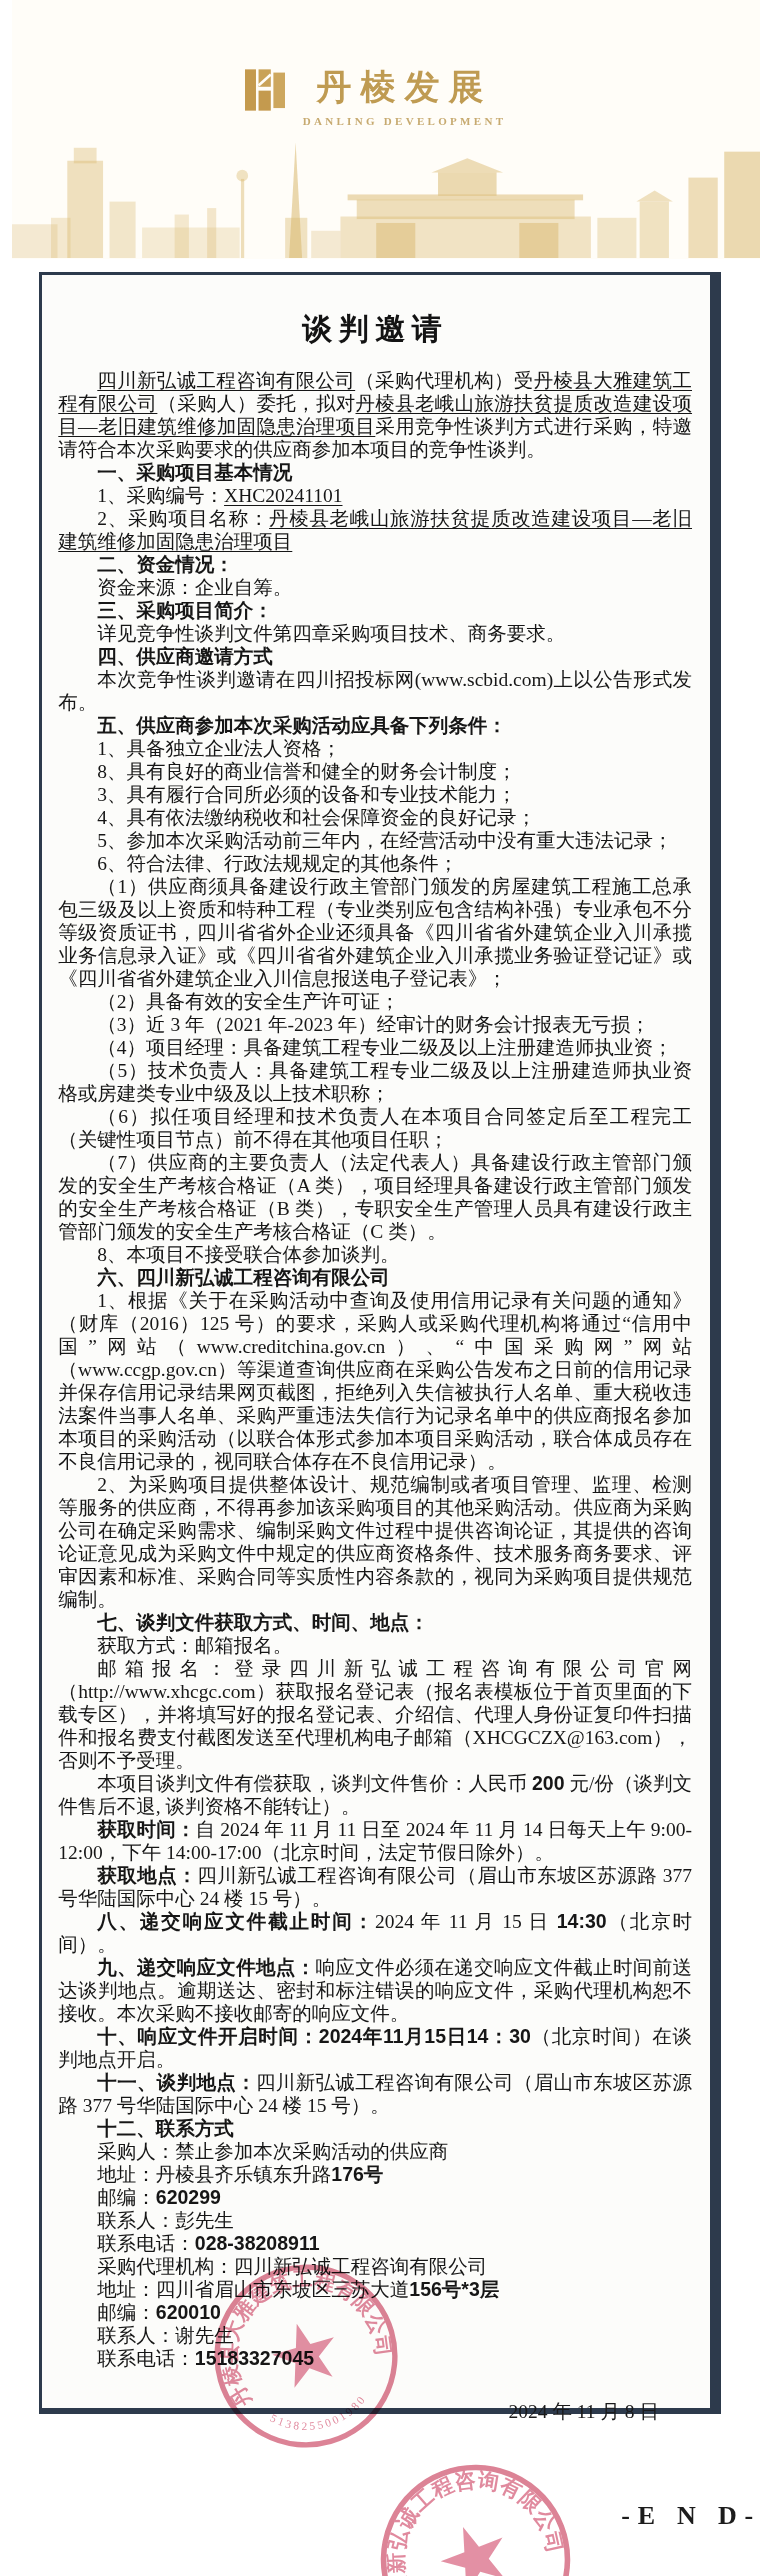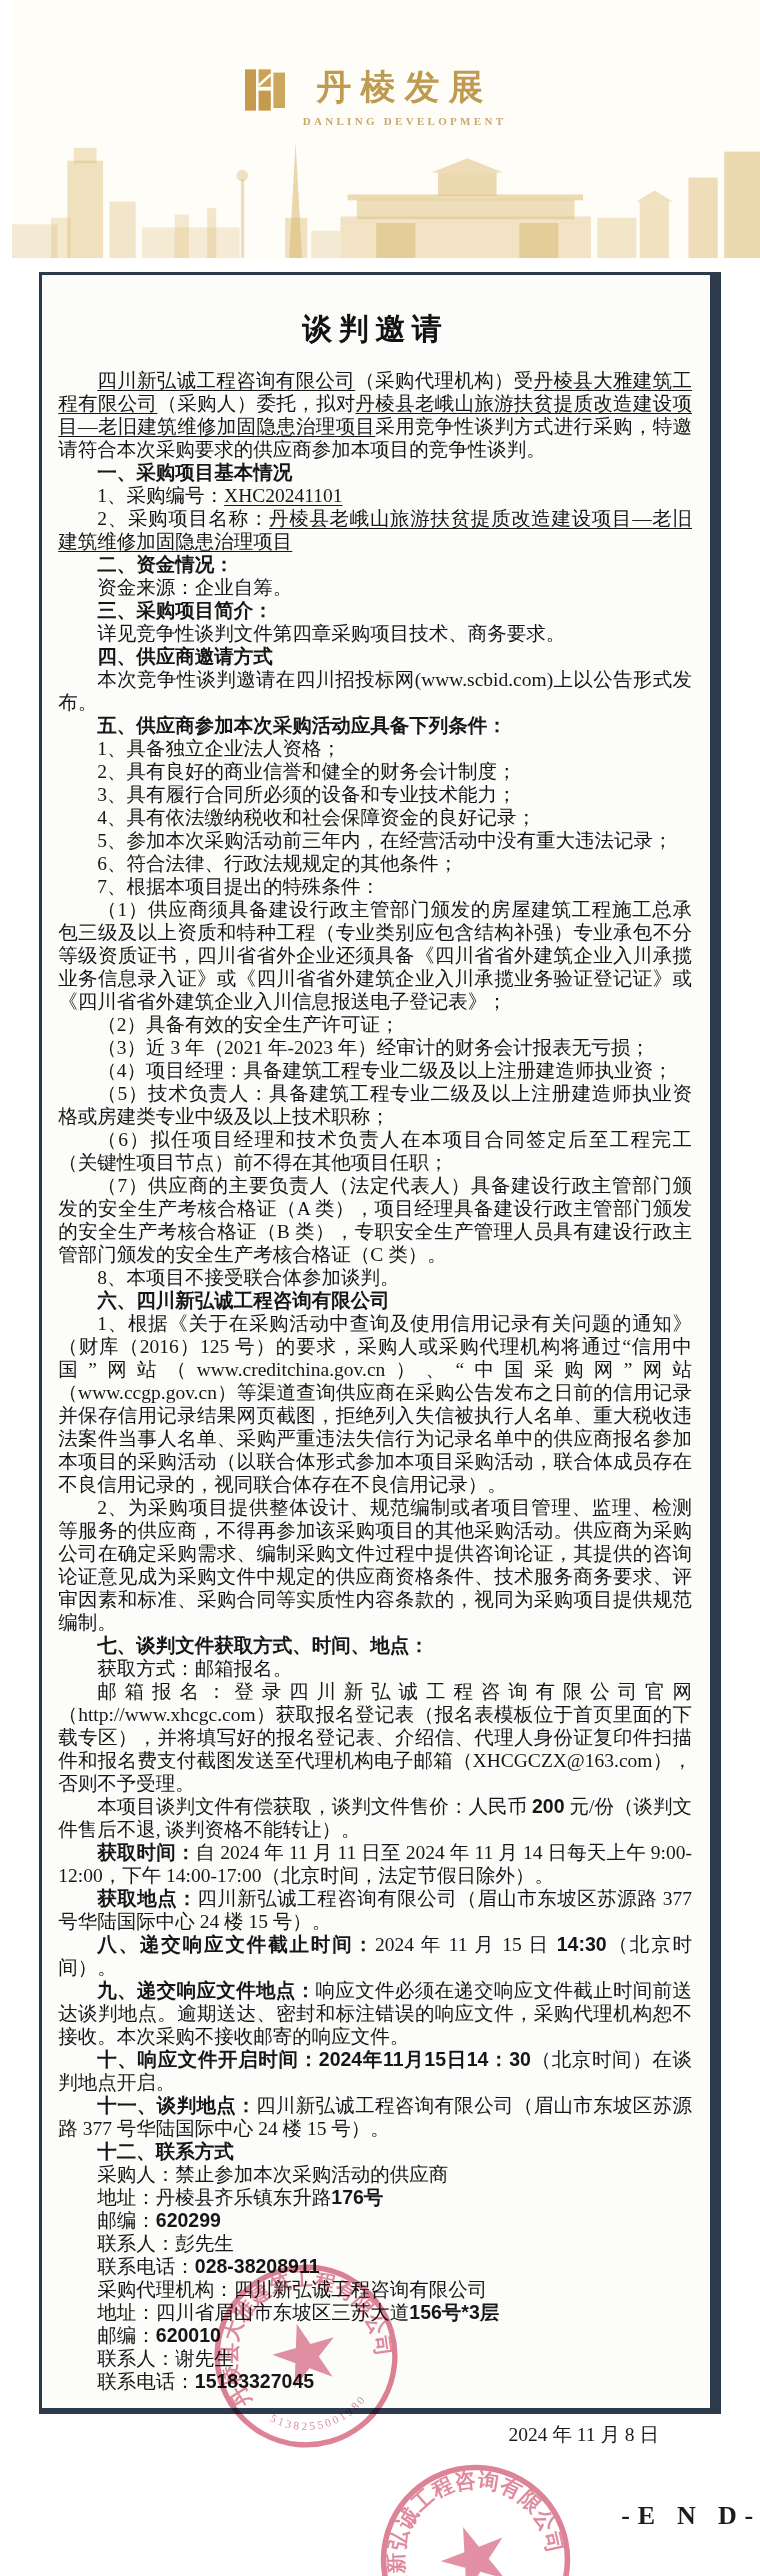--- a/index.html
+++ b/index.html
@@ -95,26 +95,25 @@
         <p class="blk p"><span>1、采购编号：</span><span class="f-u">XHC20241101</span></p>
         <p class="blk p"><span>2、采购项目名称：</span><span class="f-u">丹棱县老峨山旅游扶贫提质改造建设项目—老旧建筑维修加固隐患治理项目</span></p>
         <p class="blk h"><span>二、资金情况：</span></p>
         <p class="blk p"><span>资金来源：企业自筹。</span></p>
         <p class="blk h"><span>三、采购项目简介：</span></p>
         <p class="blk p"><span>详见竞争性谈判文件第四章采购项目技术、商务要求。</span></p>
         <p class="blk h"><span>四、供应商邀请方式</span></p>
         <p class="blk p"><span>本次竞争性谈判邀请在四川招投标网(www.scbid.com)上以公告形式发布。</span></p>
         <p class="blk h"><span>五、供应商参加本次采购活动应具备下列条件：</span></p>
         <p class="blk p"><span>1、具备独立企业法人资格；</span></p>
-        <p class="blk p"><span>2、具有良好的商业信誉和健全的财务会计制度；</span></p>
+        <p class="blk p"><span>8、具有良好的商业信誉和健全的财务会计制度；</span></p>
         <p class="blk p"><span>3、具有履行合同所必须的设备和专业技术能力；</span></p>
         <p class="blk p"><span>4、具有依法缴纳税收和社会保障资金的良好记录；</span></p>
         <p class="blk p"><span>5、参加本次采购活动前三年内，在经营活动中没有重大违法记录；</span></p>
         <p class="blk p"><span>6、符合法律、行政法规规定的其他条件；</span></p>
-        <p class="blk p"><span>7、根据本项目提出的特殊条件：</span></p>
         <p class="blk p"><span>（1）供应商须具备建设行政主管部门颁发的房屋建筑工程施工总承包三级及以上资质和特种工程（专业类别应包含结构补强）专业承包不分等级资质证书，四川省省外企业还须具备《四川省省外建筑企业入川承揽业务信息录入证》或《四川省省外建筑企业入川承揽业务验证登记证》或《四川省省外建筑企业入川信息报送电子登记表》；</span></p>
         <p class="blk p"><span>（2）具备有效的安全生产许可证；</span></p>
         <p class="blk p"><span>（3）近 3 年（2021 年-2023 年）经审计的财务会计报表无亏损；</span></p>
         <p class="blk p"><span>（4）项目经理：具备建筑工程专业二级及以上注册建造师执业资；</span></p>
         <p class="blk p"><span>（5）技术负责人：具备建筑工程专业二级及以上注册建造师执业资格或房建类专业中级及以上技术职称；</span></p>
         <p class="blk p"><span>（6）拟任项目经理和技术负责人在本项目合同签定后至工程完工（关键性项目节点）前不得在其他项目任职；</span></p>
         <p class="blk p"><span>（7）供应商的主要负责人（法定代表人）具备建设行政主管部门颁发的安全生产考核合格证（A 类），项目经理具备建设行政主管部门颁发的安全生产考核合格证（B 类），专职安全生产管理人员具有建设行政主管部门颁发的安全生产考核合格证（C 类）。</span></p>
         <p class="blk p"><span>8、本项目不接受联合体参加谈判。</span></p>
         <p class="blk h"><span>六、四川新弘诚工程咨询有限公司</span></p>
         <p class="blk p"><span>1、根据《关于在采购活动中查询及使用信用记录有关问题的通知》（财库（2016）125 号）的要求，采购人或采购代理机构将通过“信用中国”网站（www.creditchina.gov.cn）、“中国采购网”网站（www.ccgp.gov.cn）等渠道查询供应商在采购公告发布之日前的信用记录并保存信用记录结果网页截图，拒绝列入失信被执行人名单、重大税收违法案件当事人名单、采购严重违法失信行为记录名单中的供应商报名参加本项目的采购活动（以联合体形式参加本项目采购活动，联合体成员存在不良信用记录的，视同联合体存在不良信用记录）。</span></p>

